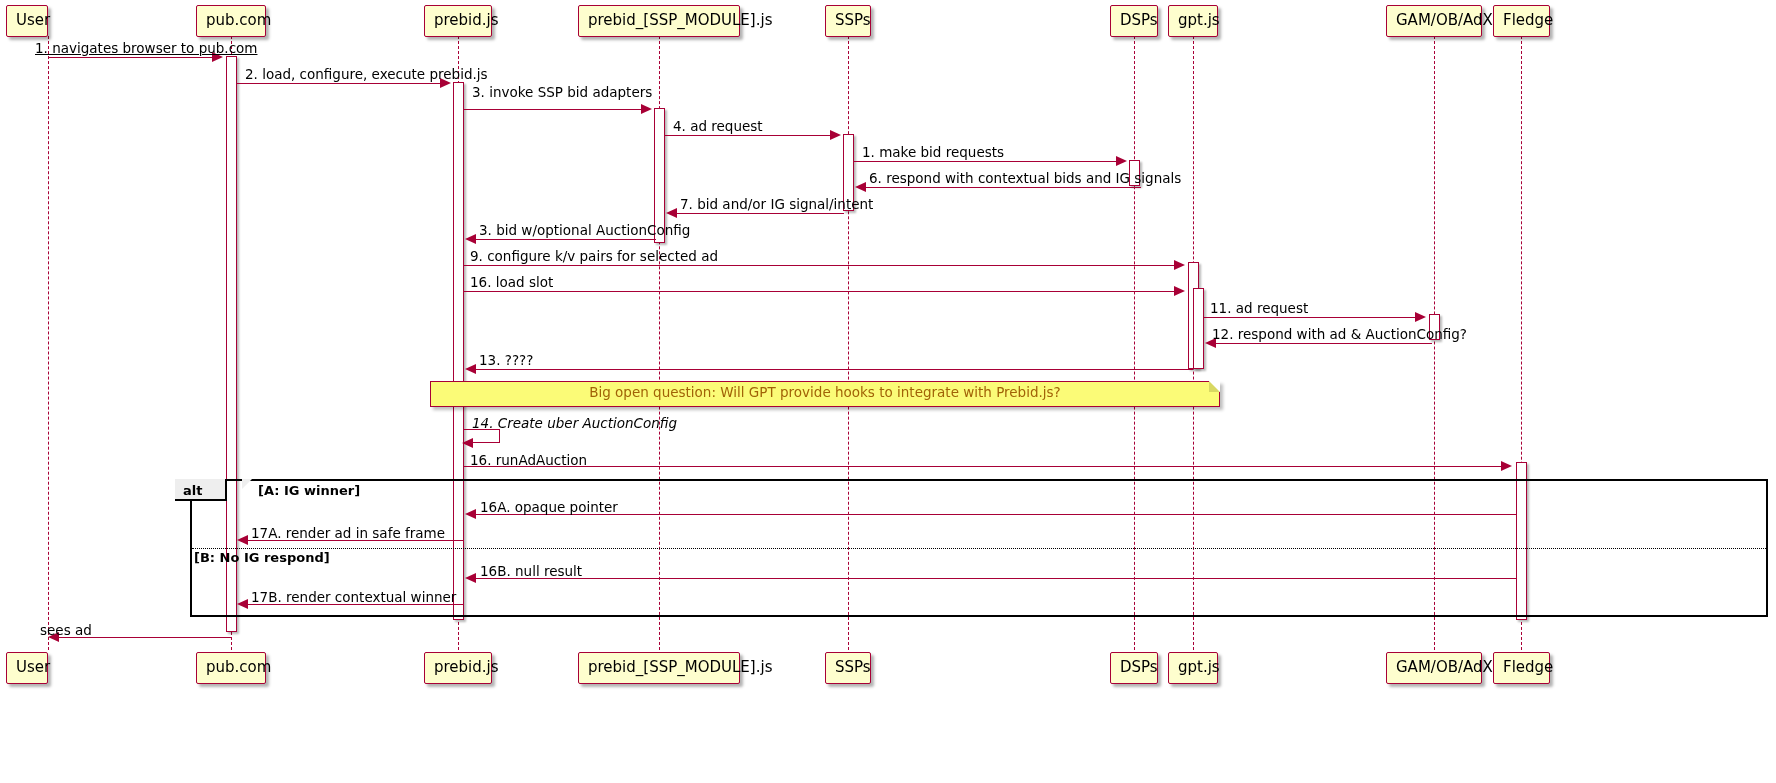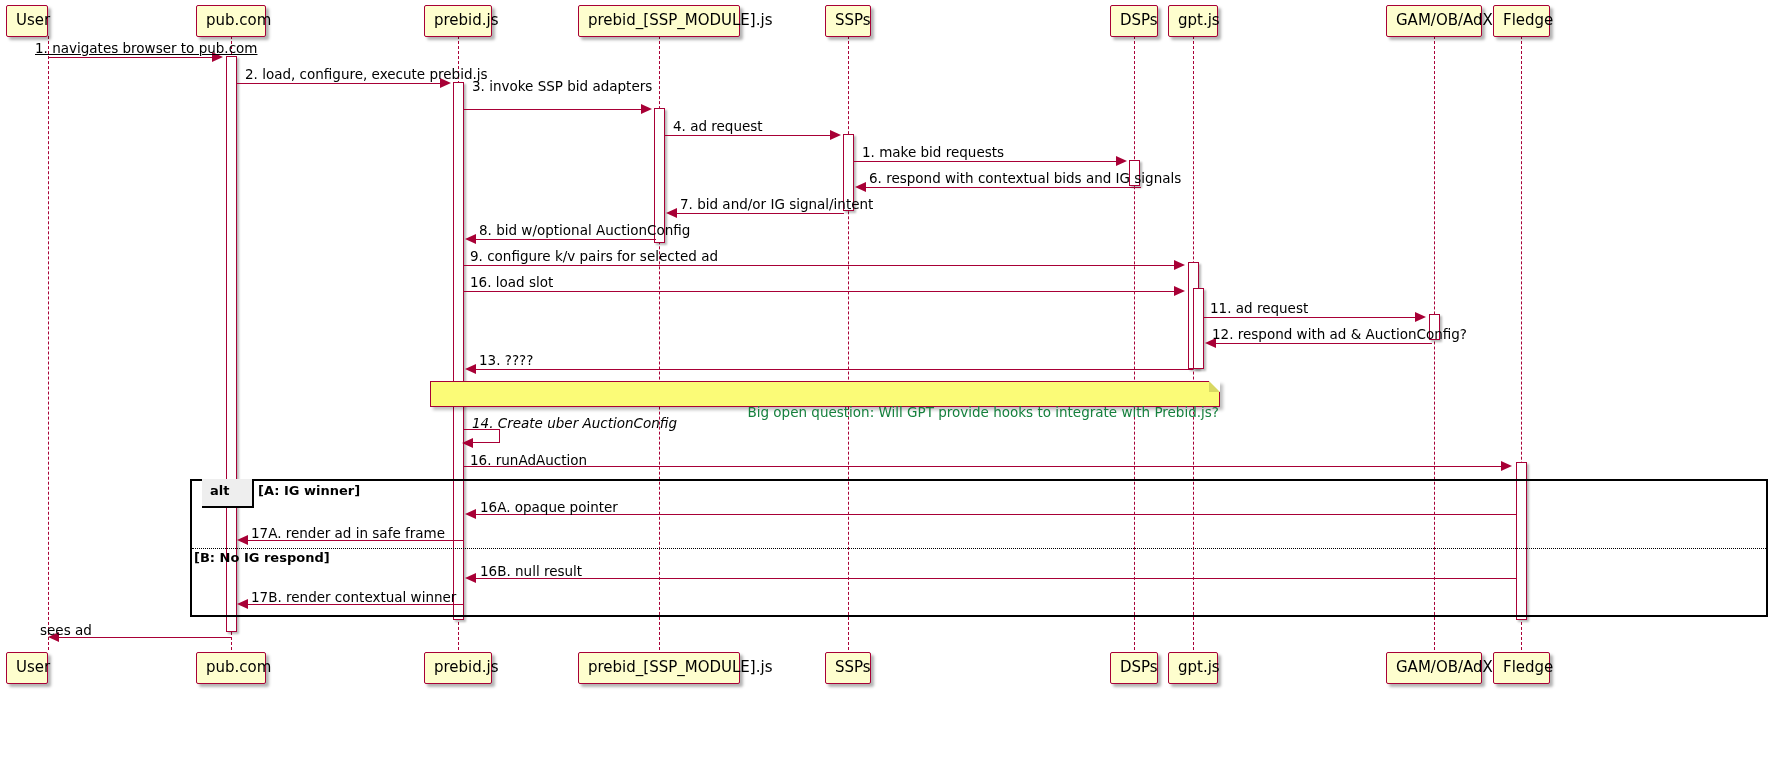--- a/index.html
+++ b/index.html
@@ -90,25 +90,25 @@
     border: 1.4px solid #A80036;
     border-left: none;
     z-index: 20;
   }
   
   .note {
     position: absolute;
     box-sizing: border-box;
     background: #FBFB77;
     border: 1.4px solid #A80036;
-    color: #15803d;
+    color: #a16207;
     font-size: 13.5px;
-    text-align: right;
-    line-height: 1;
-    padding-top: 24px;
+    text-align: center;
+    line-height: 1;
+    padding-top: 4px;
     z-index: 35;
     box-shadow: 3px 3px 3px rgba(0,0,0,0.25);
   }
   .note-fold {
     position: absolute;
     width: 0; height: 0;
     border-left: 11px solid #D8D862;
     border-top: 11px solid #FFFFFF;
     z-index: 36;
   }
@@ -204,41 +204,41 @@
   <div class="msg" style="left:48px; top:57px; width:170px;"></div>
   <div class="arrowhead right" style="left:212px; top:52px;"></div>
   <div class="msg-label" style="left:35px; top:42px;text-decoration:underline;">1. navigates browser to pub.com</div>
 
   <div class="msg" style="left:237px; top:83px; width:208px;"></div>
   <div class="arrowhead right" style="left:440px; top:78px;"></div>
   <div class="msg-label" style="left:245px; top:68px;">2. load, configure, execute prebid.js</div>
 
   <div class="msg" style="left:464px; top:109px; width:182px;"></div>
   <div class="arrowhead right" style="left:641px; top:104px;"></div>
-  <div class="msg-label" style="left:472px; top:80px;">3. invoke SSP bid adapters</div>
+  <div class="msg-label" style="left:472px; top:86px;">3. invoke SSP bid adapters</div>
 
   <div class="msg" style="left:665px; top:135px; width:170px;"></div>
   <div class="arrowhead right" style="left:830px; top:130px;"></div>
   <div class="msg-label" style="left:673px; top:120px;">4. ad request</div>
 
   <div class="msg" style="left:854px; top:161px; width:267px;"></div>
   <div class="arrowhead right" style="left:1116px; top:156px;"></div>
   <div class="msg-label" style="left:862px; top:146px;">1. make bid requests</div>
 
   <div class="msg" style="left:866px; top:187px; width:275px;"></div>
   <div class="arrowhead left" style="left:855px; top:182px;"></div>
   <div class="msg-label" style="left:869px; top:172px;">6. respond with contextual bids and IG signals</div>
 
   <div class="msg" style="left:677px; top:213px; width:167px;"></div>
   <div class="arrowhead left" style="left:666px; top:208px;"></div>
   <div class="msg-label" style="left:680px; top:198px;">7. bid and/or IG signal/intent</div>
 
   <div class="msg" style="left:476px; top:239px; width:180px;"></div>
   <div class="arrowhead left" style="left:465px; top:234px;"></div>
-  <div class="msg-label" style="left:479px; top:224px;">8. bid w/optional AuctionConfig</div>
+  <div class="msg-label" style="left:479px; top:224px;">3. bid w/optional AuctionConfig</div>
 
   <div class="msg" style="left:464px; top:265px; width:710px;"></div>
   <div class="arrowhead right" style="left:1174px; top:260px;"></div>
   <div class="msg-label" style="left:470px; top:250px;">9. configure k/v pairs for selected ad</div>
 
   <div class="msg" style="left:464px; top:291px; width:710px;"></div>
   <div class="arrowhead right" style="left:1174px; top:286px;"></div>
   <div class="msg-label" style="left:470px; top:276px;">16. load slot</div>
 
   <div class="msg" style="left:1204px; top:317px; width:212px;"></div>
@@ -258,21 +258,21 @@
 
   <div class="selfmsg" style="left:464px; top:429px; width:36px; height:14px;"></div>
   <div class="arrowhead left" style="left:462px; top:438px;"></div>
   <div class="msg-label" style="left:472px; top:417px;font-style:italic;">14. Create uber AuctionConfig</div>
 
   <div class="msg" style="left:464px; top:466px; width:1038px;"></div>
   <div class="arrowhead right" style="left:1501px; top:461px;"></div>
   <div class="msg-label" style="left:470px; top:454px;">16. runAdAuction</div>
 
   <div class="fragment" style="left:190px; top:479px; width:1578px; height:138px;"></div>
-  <div class="fragment-tab" style="left:202px; top:479px; width:52px; height:29px;"><span>alt</span></div>
+  <div class="fragment-tab" style="left:175px; top:479px; width:52px; height:22px;"><span>alt</span></div>
   <div class="fragment-tab-corner" style="left:242px; top:479px;"></div>
   <div class="fragment-guard" style="left:258px; top:484px;">[A: IG winner]</div>
   <div class="fragment-divider" style="left:192px; top:548px; width:1574px;"></div>
   <div class="fragment-guard" style="left:194px; top:551px;">[B: No IG respond]</div>
 
   <div class="msg" style="left:476px; top:514px; width:1040px;"></div>
   <div class="arrowhead left" style="left:465px; top:509px;"></div>
   <div class="msg-label" style="left:480px; top:501px;">16A. opaque pointer</div>
 
   <div class="msg" style="left:248px; top:540px; width:215px;"></div>

